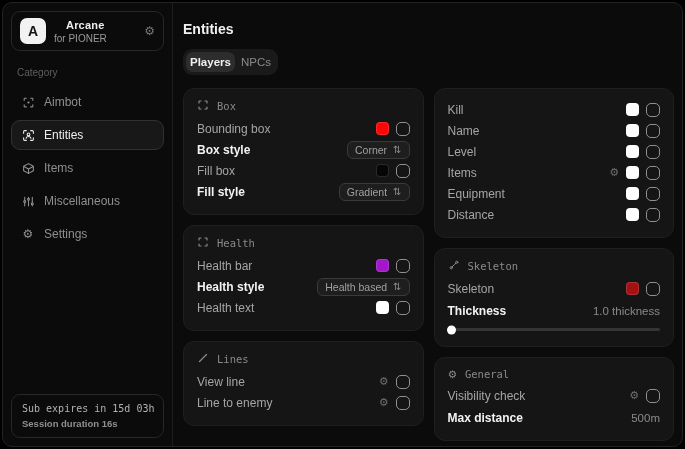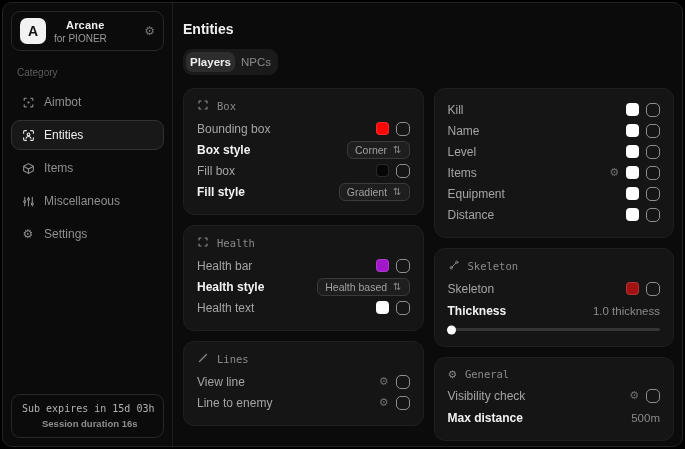--- a/index.html
+++ b/index.html
@@ -18,21 +18,21 @@
   .brand-gear { margin-left:auto; color:#767676; font-size:12px; cursor:pointer; }
   .category { margin:16px 6px 6px 6px; font-size:10px; color:#5e5e5e; }
   .nav-item { display:flex; align-items:center; gap:9px; padding:7px 9px; margin-top:3px;
               color:#8f8f8f; font-size:12px; border:1px solid transparent; border-radius:9px; cursor:pointer; }
   .nav-item.active { background:#181818; border-color:#313131; color:#ededed; }
   .nav-item .icon { width:14px; height:14px; display:flex; align-items:center; justify-content:center; }
   .nav-item svg { width:13px; height:13px; }
   .glyph { font-family:"DejaVu Sans",sans-serif; line-height:1; }
   .sidebar-footer { margin-top:auto; border:1px solid #272727; border-radius:9px; padding:8px 10px; }
   .sub-line { font-family:"DejaVu Sans Mono",monospace; font-size:10px; color:#b3b3b3; white-space:nowrap; }
-  .session-line { font-size:9.5px; font-weight:600; color:#8f8f8f; margin-top:4px;margin-left:20px; }
+  .session-line { font-size:9.5px; font-weight:600; color:#8f8f8f; margin-top:4px; }
 
   
   .main { flex:1; padding:16px 8px 8px 10px; overflow:hidden; }
   .page-title { font-size:14px; font-weight:bold; color:#f1f1f1; margin:2px 0 12px 0; }
   .tabs { display:inline-flex; background:#1a1a1a; border-radius:9px; padding:3px; gap:2px; }
   .tab { padding:4px 4px; font-size:11.5px; color:#8a8a8a; border-radius:7px; cursor:pointer; }
   .tab.active { background:#2d2d2d; color:#f0f0f0; font-weight:600; }
   .grid { display:grid; grid-template-columns:1fr 1fr; gap:10px; align-items:start; margin-top:13px; }
   .col { display:flex; flex-direction:column; gap:10px; }
 

